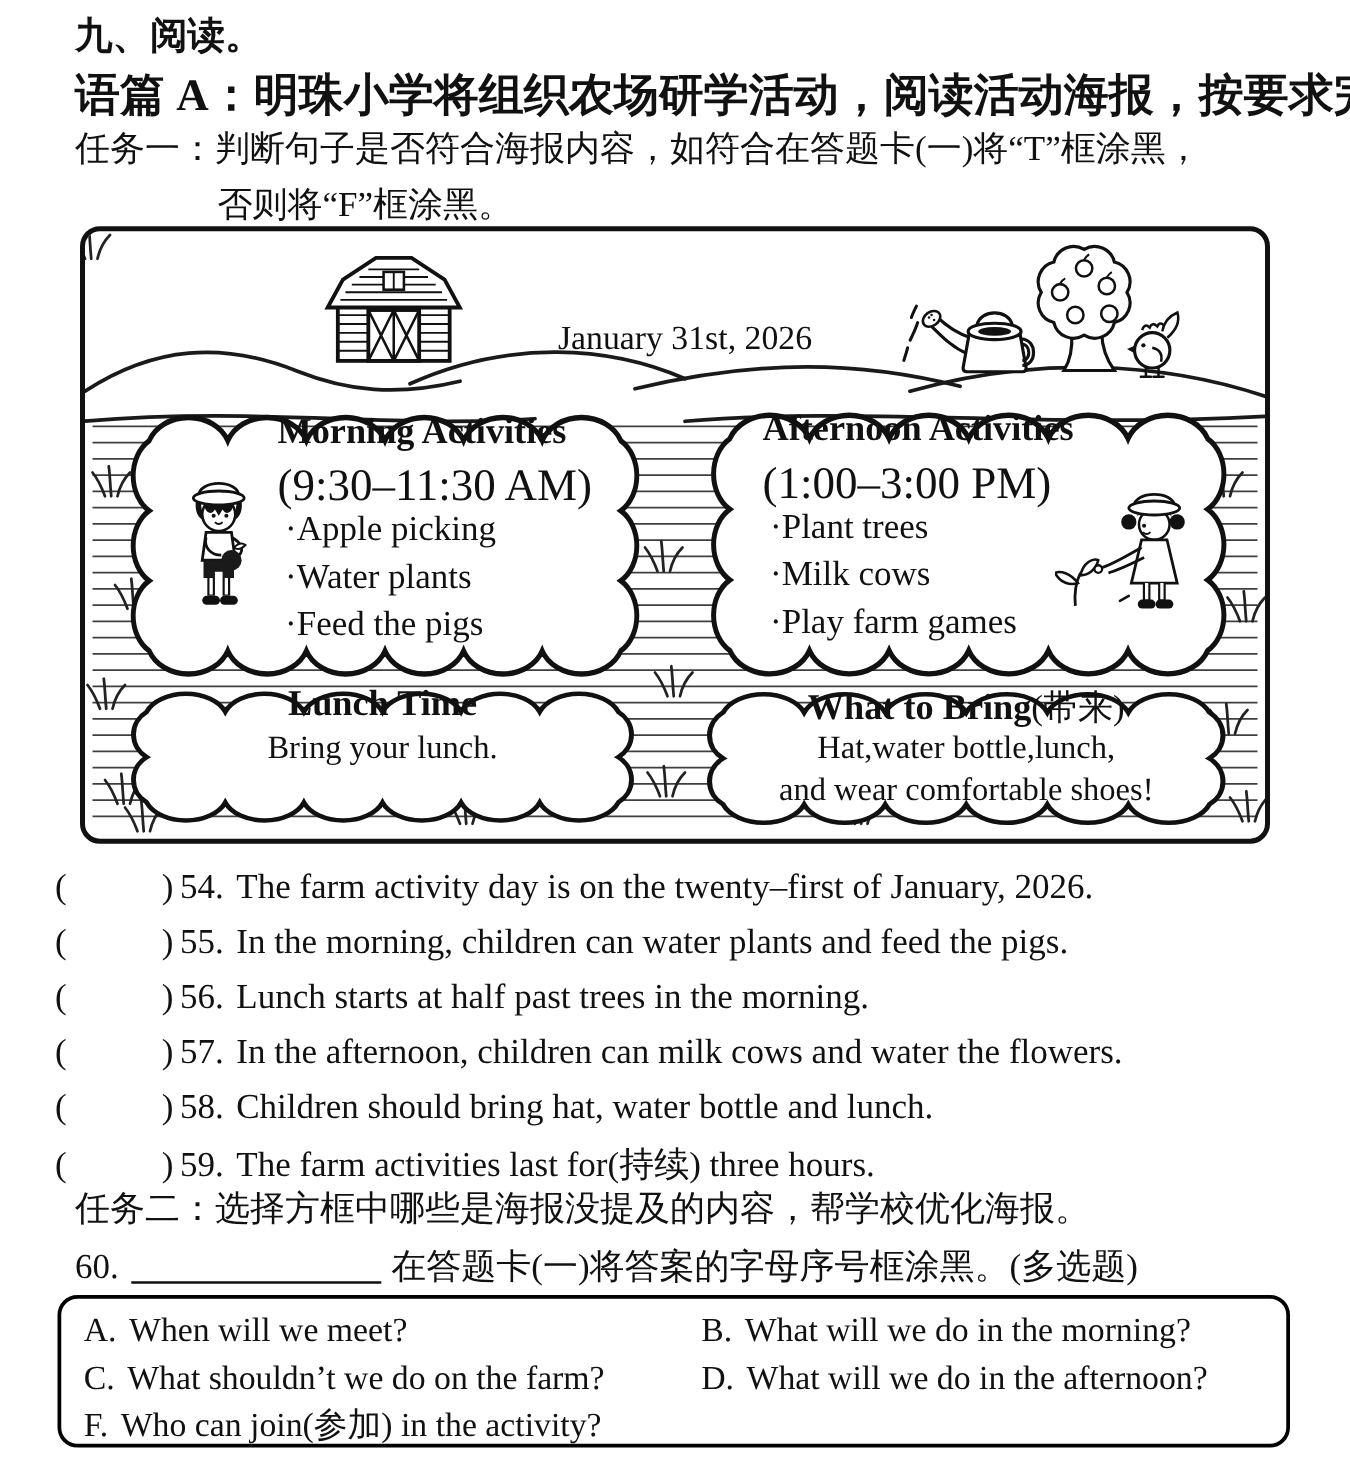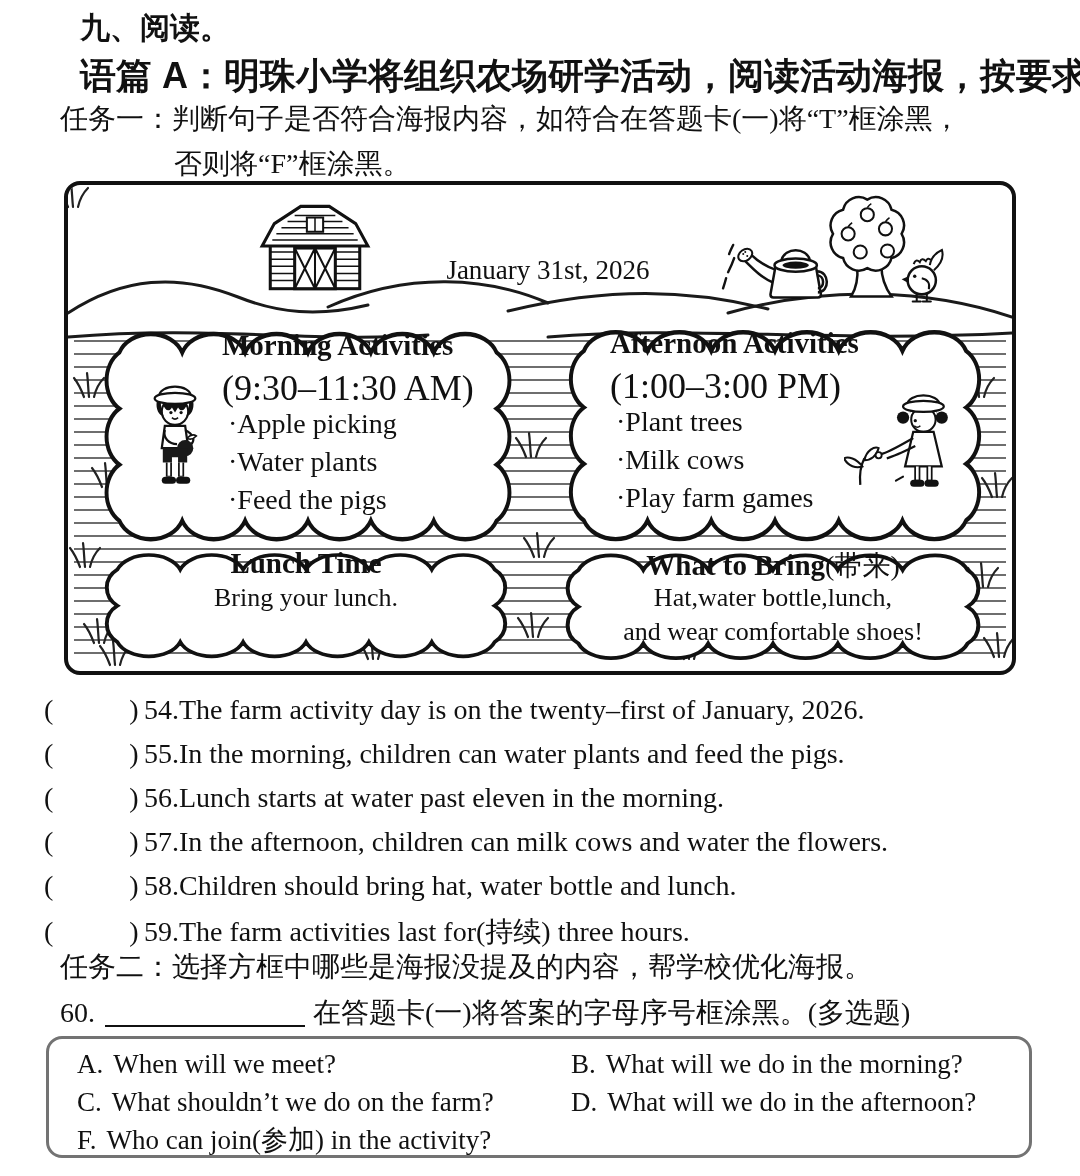--- a/index.html
+++ b/index.html
@@ -1,20 +1,20 @@
 <!DOCTYPE html>
 <html><head>
 <meta charset="utf-8">
 <style>
   html,body{margin:0;padding:0;background:#fff;}
   .page{position:relative;width:1080px;height:1176px;background:#fff;color:#111;
         font-family:"Liberation Serif","DejaVu Serif",serif;overflow:hidden;}
   .abs{position:absolute;}
   .nowrap{white-space:nowrap;}
-  .sans-bold{font-family:Liberation Sans, sans-serif;font-weight:bold;margin-left:20px;}
+  .sans-bold{font-family:Liberation Serif, serif;font-weight:bold;}
   .sec-title{left:60px;top:8px;font-size:30px;}
   .intro{left:60px;top:52px;font-size:36px;}
   .task-line{font-size:28px;}
   .t1l1{left:60px;top:100px;}
   .t1l2{left:174px;top:145px;}
 
   
   .poster{left:64px;top:181px;width:944px;height:486px;border:4px solid #111;border-radius:16px;background:#fff;overflow:hidden;}
   .poster svg{display:block;}
   .poster-title{left:280px;top:22px;width:400px;text-align:center;font-size:36px;font-weight:bold;letter-spacing:.5px;}
@@ -28,30 +28,30 @@
   .cloud-time{font-size:36px;}
   .cloud-item{font-size:28px;}
   .center{width:100%;text-align:center;}
   .cl-line{font-size:26px;}
 
   
   .q-row{left:44px;font-size:28px;}
   .q-par{display:inline-block;width:100px;}
   .q-par .pc{margin-left:76px;}
   .q-num{}
-  .q-text{}
+  .q-text{margin-left:10px;}
 
   .task2{left:60px;top:948px;}
   .q60{left:60px;top:994px;font-size:28px;}
   .q60 .blank{display:inline-block;width:200px;border-bottom:2.5px solid #111;height:1em;margin:0 8px 0 10px;vertical-align:-5px;}
 
   
-  .opt-box{left:46px;top:1036px;width:986px;height:122px;border:3px solid #737373;border-radius:16px;
+  .opt-box{left:46px;top:1036px;width:986px;height:122px;border:3px solid #000000;border-radius:16px;
            display:grid;grid-template-columns:494px 1fr;grid-auto-rows:38px;align-items:center;
-           padding:6px 0 0 28px;box-sizing:border-box;}
+           padding:6px 0 0 18px;box-sizing:border-box;}
   .opt{font-size:27px;white-space:nowrap;}
   .opt .opt-label{margin-right:10px;}
 </style>
 </head>
 <body>
 
 <div class="page">
 
   <div class="abs sec-title sans-bold nowrap">九、阅读。</div>
   <div class="abs intro sans-bold nowrap">语篇 A：明珠小学将组织农场研学活动，阅读活动海报，按要求完成任务。</div>
@@ -236,21 +236,21 @@
     </svg>
   </div>
 
   <div class="abs q-row nowrap" style="top:694px">
     <span class="q-par"><span>(</span><span class="pc">)</span></span><span class="q-num">54.</span><span class="q-text">The farm activity day is on the twenty–first of January, 2026.</span>
   </div>
   <div class="abs q-row nowrap" style="top:738px">
     <span class="q-par"><span>(</span><span class="pc">)</span></span><span class="q-num">55.</span><span class="q-text">In the morning, children can water plants and feed the pigs.</span>
   </div>
   <div class="abs q-row nowrap" style="top:782px">
-    <span class="q-par"><span>(</span><span class="pc">)</span></span><span class="q-num">56.</span><span class="q-text">Lunch starts at water past eleven in the morning.</span>
+    <span class="q-par"><span>(</span><span class="pc">)</span></span><span class="q-num">56.</span><span class="q-text">Lunch starts at half past trees in the morning.</span>
   </div>
   <div class="abs q-row nowrap" style="top:826px">
     <span class="q-par"><span>(</span><span class="pc">)</span></span><span class="q-num">57.</span><span class="q-text">In the afternoon, children can milk cows and water the flowers.</span>
   </div>
   <div class="abs q-row nowrap" style="top:870px">
     <span class="q-par"><span>(</span><span class="pc">)</span></span><span class="q-num">58.</span><span class="q-text">Children should bring hat, water bottle and lunch.</span>
   </div>
   <div class="abs q-row nowrap" style="top:913px">
     <span class="q-par"><span>(</span><span class="pc">)</span></span><span class="q-num">59.</span><span class="q-text">The farm activities last for(持续) three hours.</span>
   </div>

